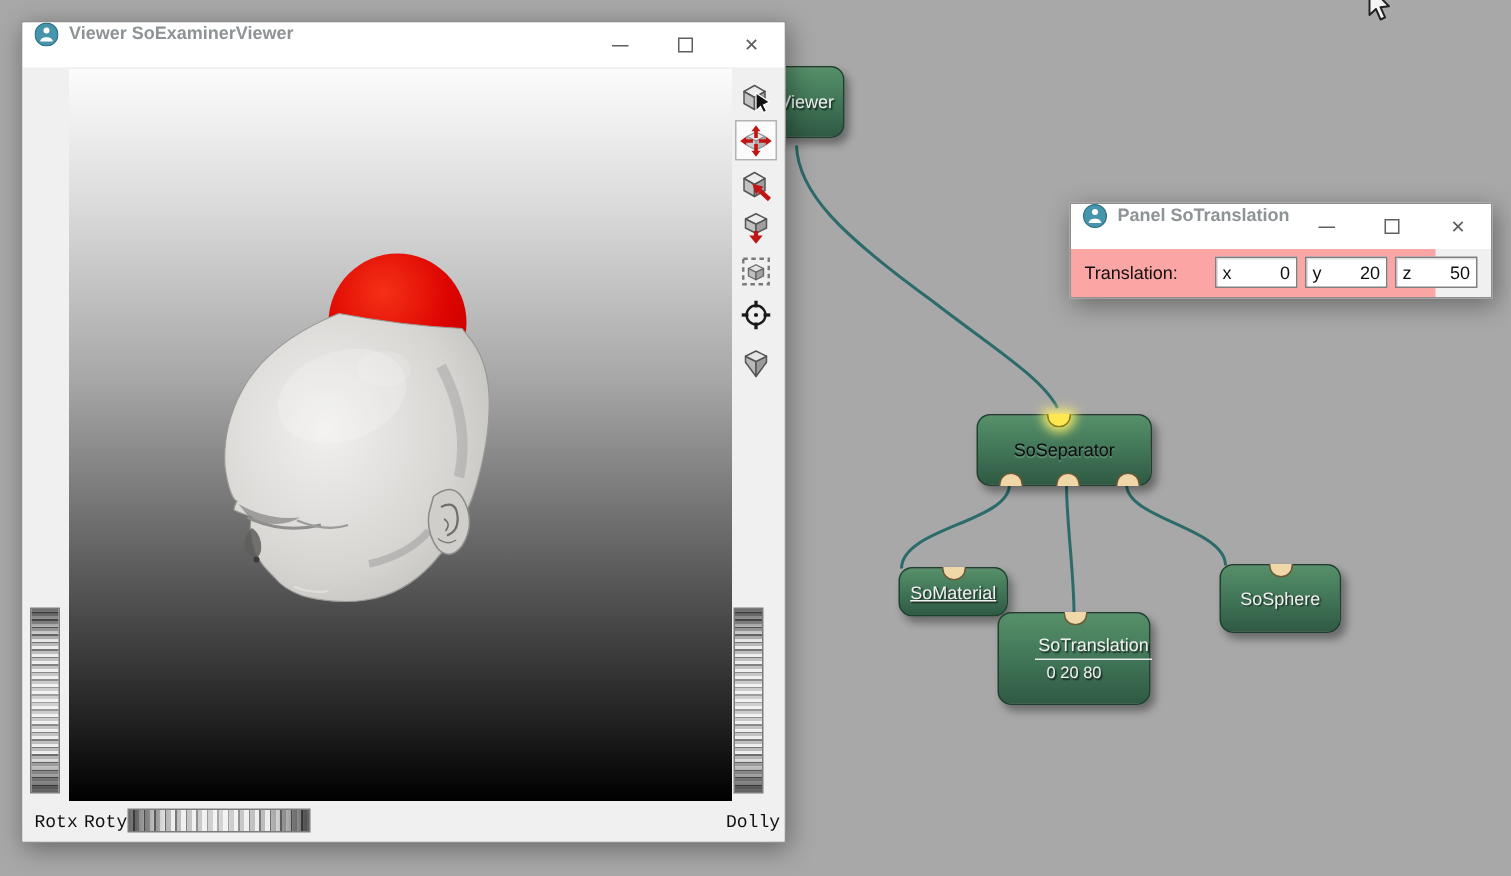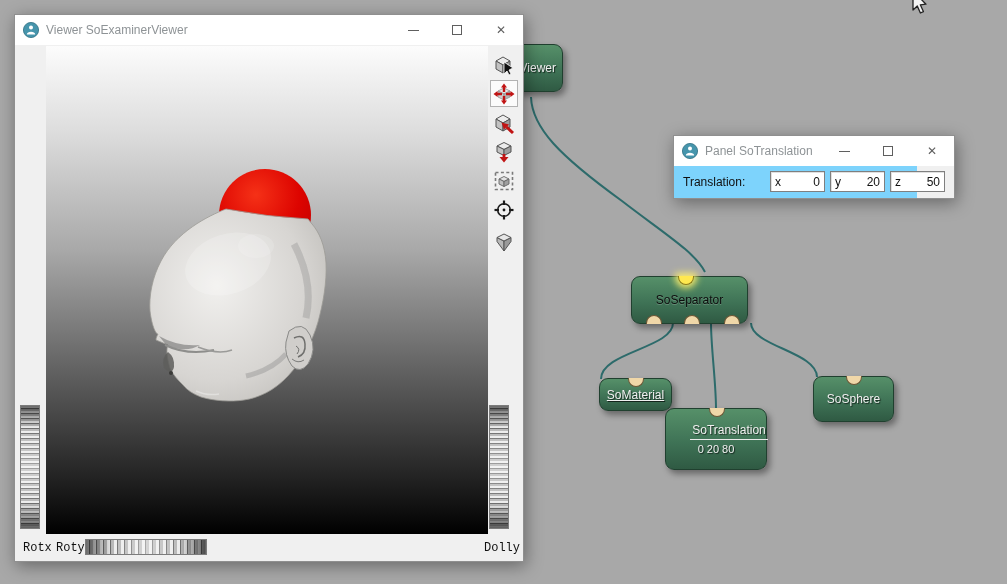--- a/index.html
+++ b/index.html
@@ -30,34 +30,34 @@
     position:absolute; bottom:-1px; width:16px; height:9px;
     background:#f0d7a8; border:1px solid #6b5636; border-bottom:none;
     border-radius:9px 9px 0 0;
   }
   .node .conn-bot-out {
     position:absolute; bottom:-9px; width:16px; height:9px;
     background:#f0d7a8; border:1px solid #6b5636; border-top:none;
     border-radius:0 0 9px 9px;
   }
   #node-viewer { left:420px; top:44px; width:143px; height:48px; justify-content:flex-end; padding-right:6px; white-space:nowrap; overflow:hidden; }
-  #node-separator { left:631px; top:276px; width:117px; height:48px; color:#0d0d0d; text-shadow:0 1px 0 rgba(255,255,255,.2); }
+  #node-separator { left:651px; top:276px; width:117px; height:48px; color:#0d0d0d; text-shadow:0 1px 0 rgba(255,255,255,.2); }
   #node-material { left:599px; top:378px; width:73px; height:33px;text-decoration:underline; }
   #node-translation { left:665px; top:408px; width:102px; height:62px; flex-direction:column; }
   #node-translation .node-name { border-bottom:1px solid #e9e9e9; padding:0 2px 2px 2px; margin-bottom:3px;margin-left:26px; }
   #node-translation .node-value { font-size:11px; }
   #node-sphere { left:777px; top:376px; width:81px; height:46px;margin-left:36px; }
 
   
   .window {
     position:absolute; z-index:10; background:#f0f0f0;
     border:1px solid #8f8f8f;
     box-shadow:2px 4px 16px rgba(0,0,0,.38);
   }
-  .titlebar { height:30px; background:#ffffff; display:flex; align-items:center; padding-left:8px; }
+  .titlebar { height:30px; background:#ffffff; display:flex; align-items:flex-start; padding-left:8px;font-weight:bold; }
   .titlebar .title { color:#8e9396; font-size:12px; margin-left:7px; white-space:nowrap; }
   .winbtns { margin-left:auto; display:flex; height:100%; }
   .winbtn { width:44px; height:100%; display:flex; align-items:center; justify-content:center; color:#5f5f5f; font-size:12px; }
   .glyph-min { width:11px; border-top:1px solid #5f5f5f; display:block; }
   .glyph-max { width:10px; height:10px; border:1px solid #5f5f5f; display:block; }
 
   #viewer-window { left:14px; top:14px; width:510px; height:548px; }
   #viewer-content { position:relative; width:508px; height:516px; background:#f0f0f0; }
   #viewport {
     position:absolute; left:31px; top:1px; width:442px; height:488px;
@@ -81,22 +81,22 @@
   .thumbwheel-h {
     position:absolute; left:70px; top:494px; width:122px; height:16px;
     border:1px solid #7c7c7c;
     background:
       linear-gradient(90deg,rgba(0,0,0,.55),rgba(255,255,255,0) 22%,rgba(255,255,255,.4) 50%,rgba(0,0,0,0) 78%,rgba(0,0,0,.6)),
       repeating-linear-gradient(90deg,#ededed 0 3px,#6f6f6f 3px 4px,#b9b9b9 4px 7px);
   }
   .wheel-label { position:absolute; bottom:6px; font-size:12px; color:#101010;font-family:Liberation Mono, monospace; }
 
   
-  #panel-window { left:673px; top:135px; width:282px; height:64px; }
-  #panel-content { position:relative; width:243px; height:32px; background:#7dd3fc; display:flex; align-items:center; }
+  #panel-window { left:713px; top:135px; width:282px; height:64px; }
+  #panel-content { position:relative; width:243px; height:32px; background:#fca5a5; display:flex; align-items:center; }
   #panel-content .tlabel { font-size:12px; color:#101010; margin-left:9px; }
   .fields { position:absolute; left:96px; top:5px; display:flex; gap:5px; }
   .field {
     width:55px; height:21px; background:#fff;
     border:1px solid #7f7f7f;
     box-shadow:inset 1px 1px 0 rgba(0,0,0,.12);
     display:flex; align-items:center; padding:0 4px; font-size:12px; color:#101010;
   }
   .field .axis { }
   .field .val { margin-left:auto; }

